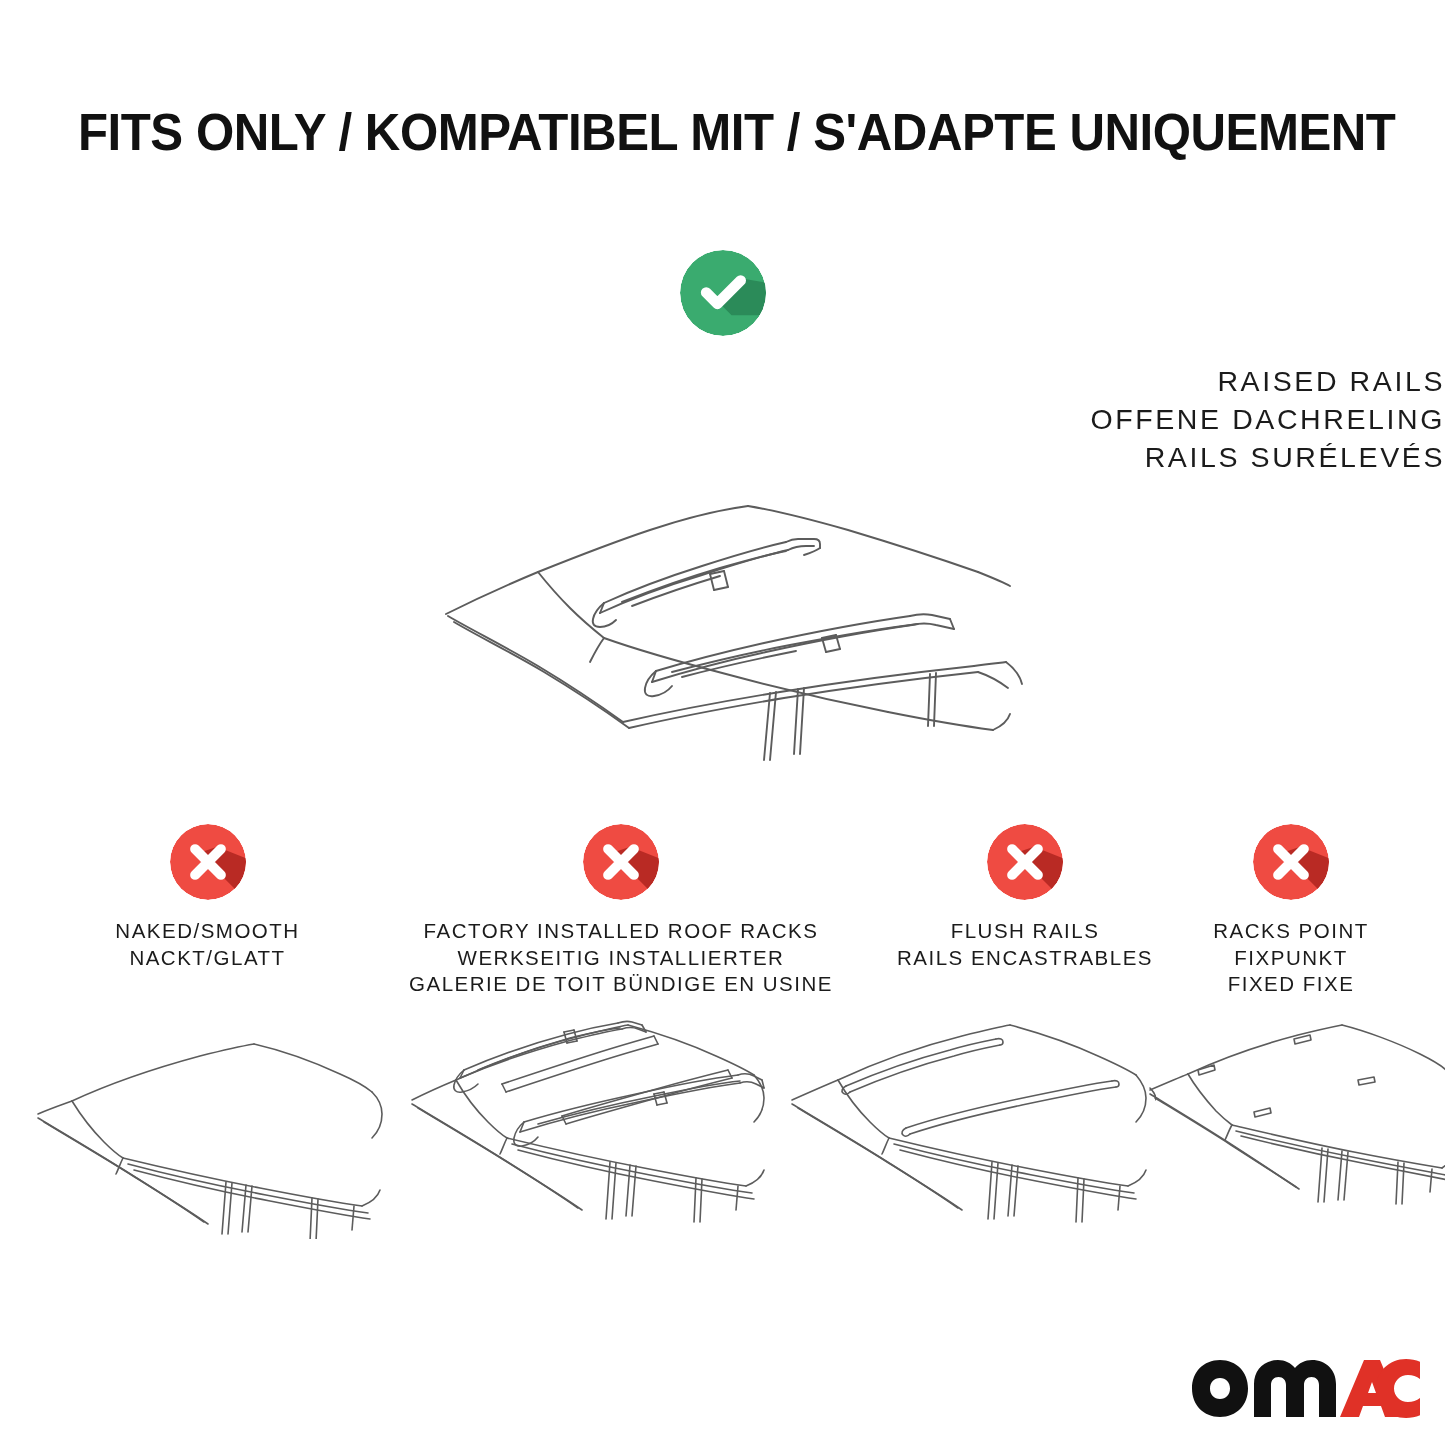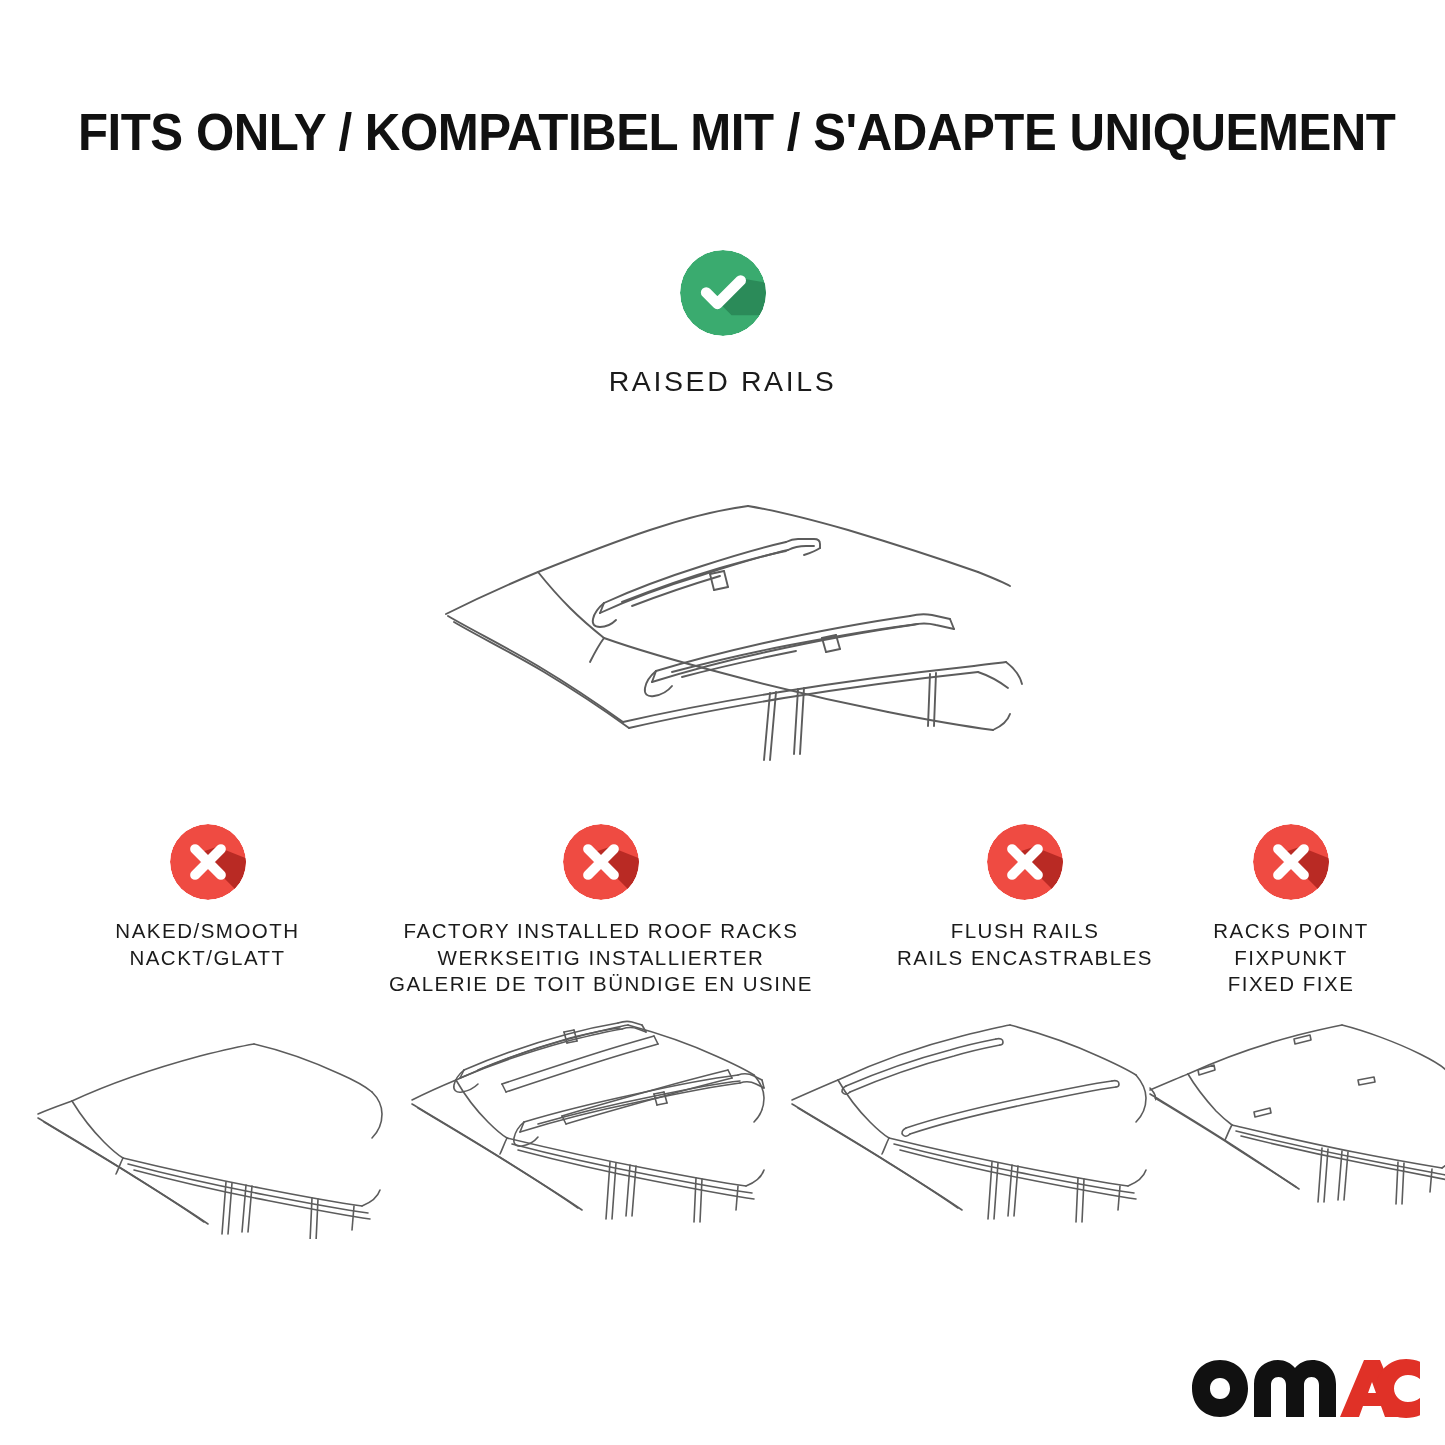--- a/index.html
+++ b/index.html
@@ -51,20 +51,21 @@
   }
   .badge svg { display: block; width: 100%; height: 100%; }
 
   .fits-labels {
     margin-top: 26px;
     font-size: 28.5px;
     font-weight: 300;
     letter-spacing: 2.6px;
     line-height: 38px;
     color: #1b1b1b;
+    text-align: right;
   }
   .fits-labels div { white-space: nowrap; }
 
   
   .hero-art {
     position: absolute;
     left: 418px;
     top: 486px;
     width: 610px;
     height: 300px;
@@ -92,21 +93,21 @@
     font-size: 20.5px;
     font-weight: 300;
     letter-spacing: 1.5px;
     line-height: 26.5px;
     color: #1b1b1b;
   }
   .nofit-labels div { white-space: nowrap; }
 
   
   .col-1 { left: 35px;   width: 345px; }
-  .col-2 { left: 372px;  width: 458px; }
+  .col-2 { left: 392px;  width: 458px; }
   .col-3 { left: 851px;  width: 348px; }
   .col-4 { left: 1162px; width: 258px; }
 
   
   .bottom-art {
     position: absolute;
     height: 225px;
   }
   .bottom-art svg { display: block; width: 100%; height: 100%; }
   .art-1 { left: 28px;   top: 1014px; width: 360px; }
@@ -144,20 +145,22 @@
         <path d="M41 57 L60 76 L112 76 L112 40 L72 33 Z" fill="#2b8b59"></path>
         <path d="M30 48 L46 32 L112 98 L112 112 L20 112 Z" fill="#2b8b59" opacity="0"></path>
 
         <path d="M30.5 49.5 L43.5 62.5 L70.5 35.5" fill="none" stroke="#ffffff" stroke-width="12.5" stroke-linecap="round" stroke-linejoin="round"></path>
       </g>
     </svg>
   </div>
 
   <div class="fits-labels">
     <div>RAISED RAILS</div>
+    <div>OFFENE DACHRELING</div>
+    <div>RAILS SURÉLEVÉS</div>
   </div>
 </div>
 
 <div class="hero-art">
   <svg viewBox="0 0 610 300" xmlns="http://www.w3.org/2000/svg" fill="none" stroke="#5c5c5c" stroke-width="1.9" stroke-linecap="round" stroke-linejoin="round">
 
     <path d="M28 128 C60 112 96 96 120 86 C150 74 190 58 232 44 C268 32 300 24 330 20"></path>
     <path d="M330 20 C360 25 395 34 430 44 C470 56 520 72 560 86"></path>
     <path d="M560 86 C575 92 585 96 592 100"></path>
 

